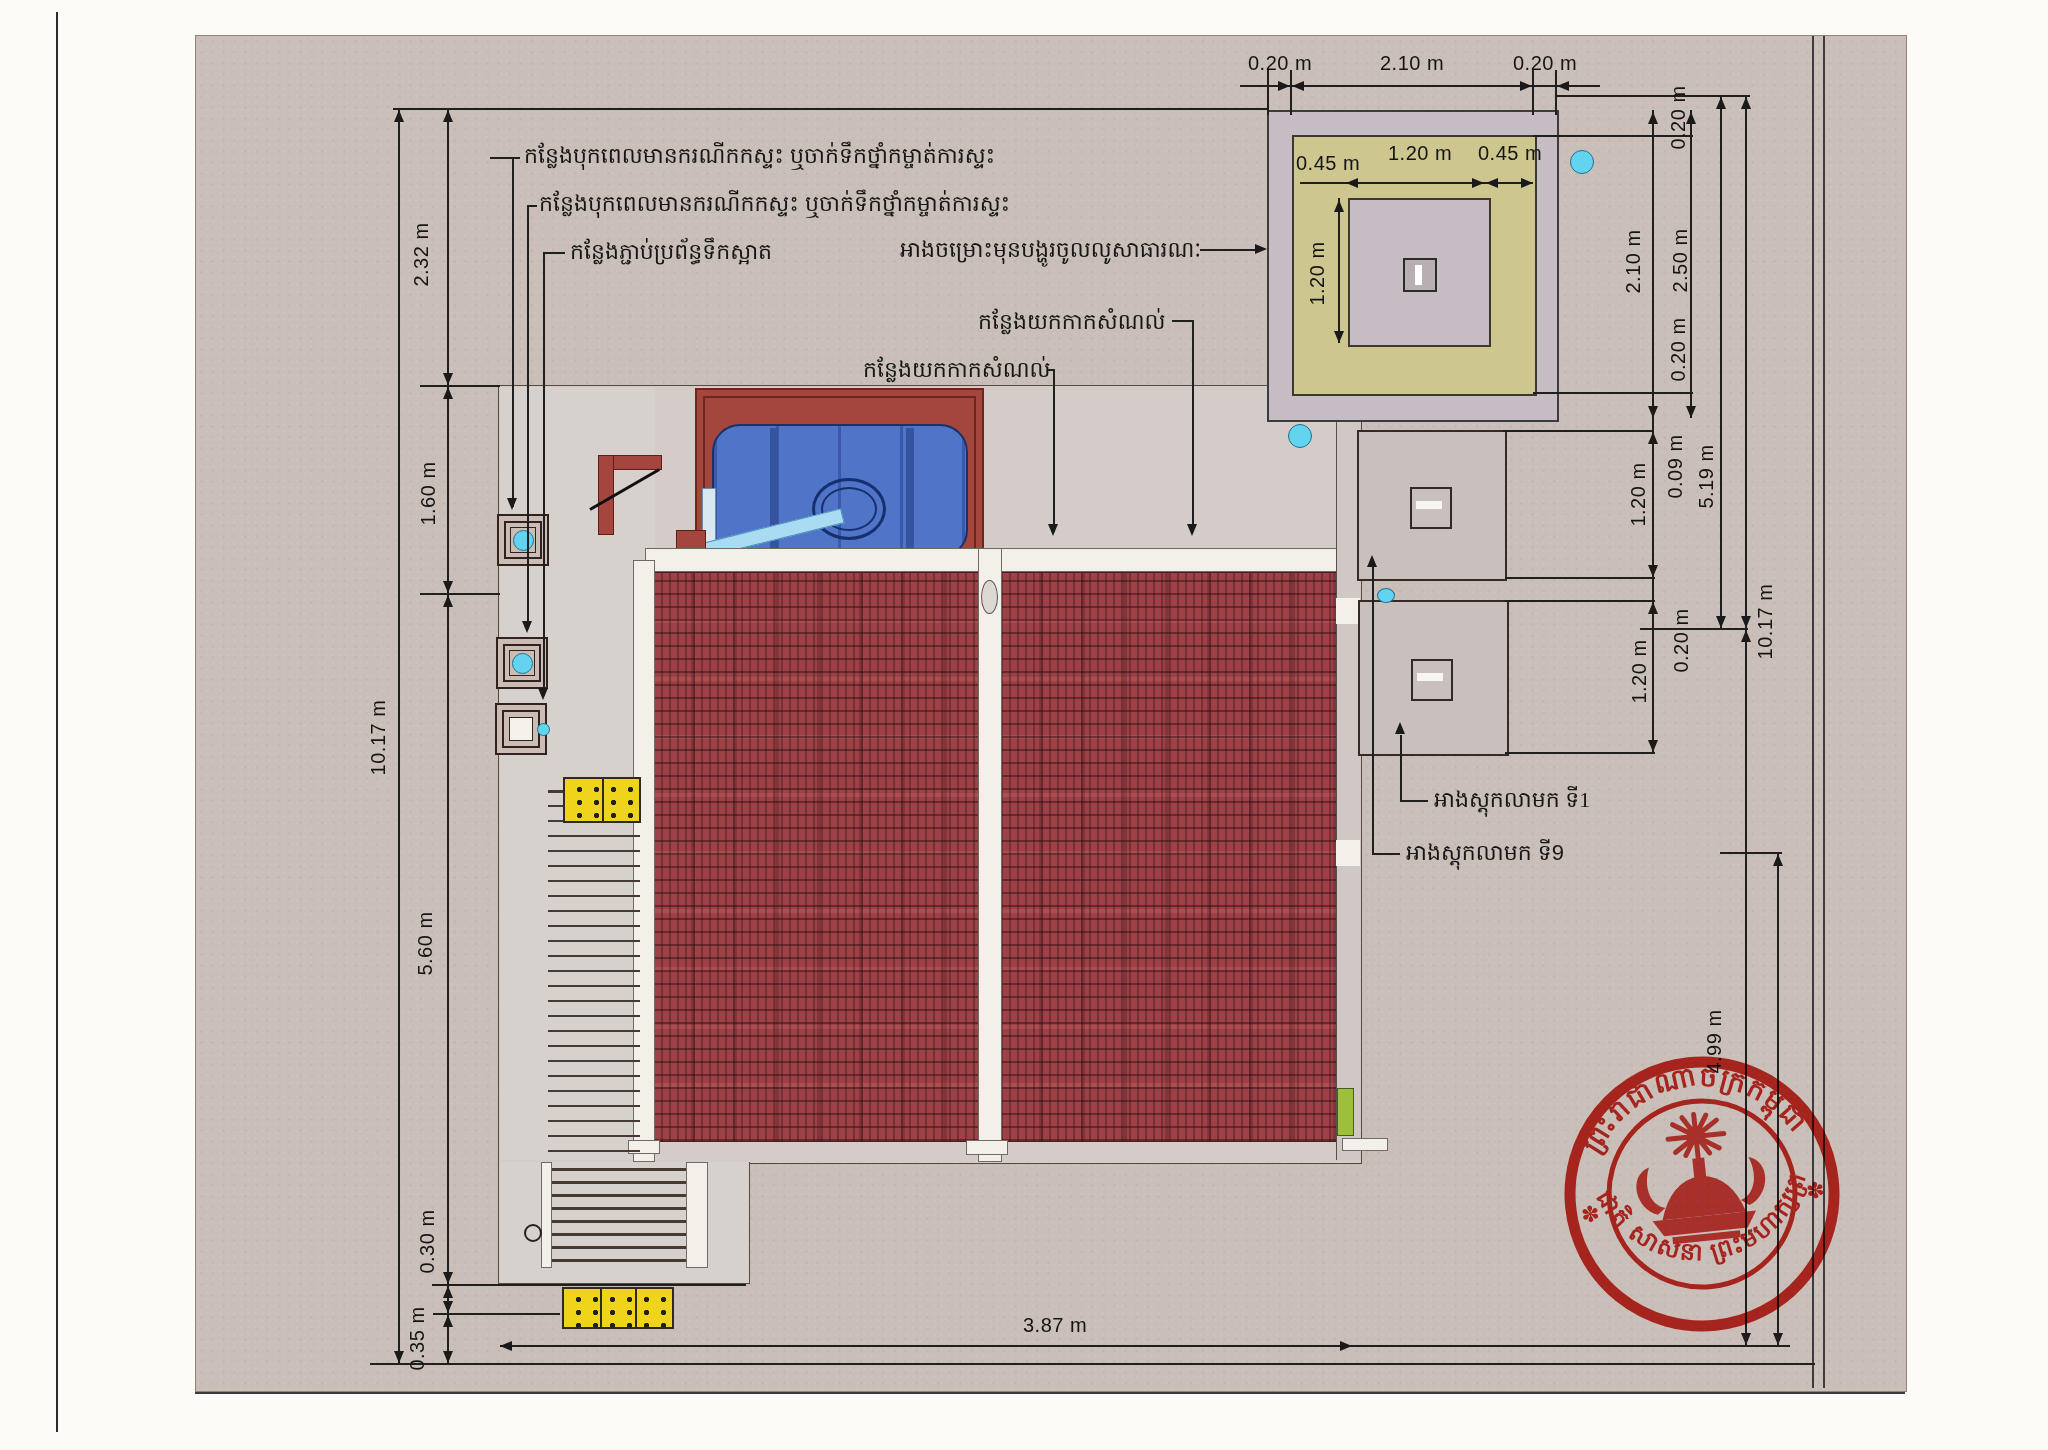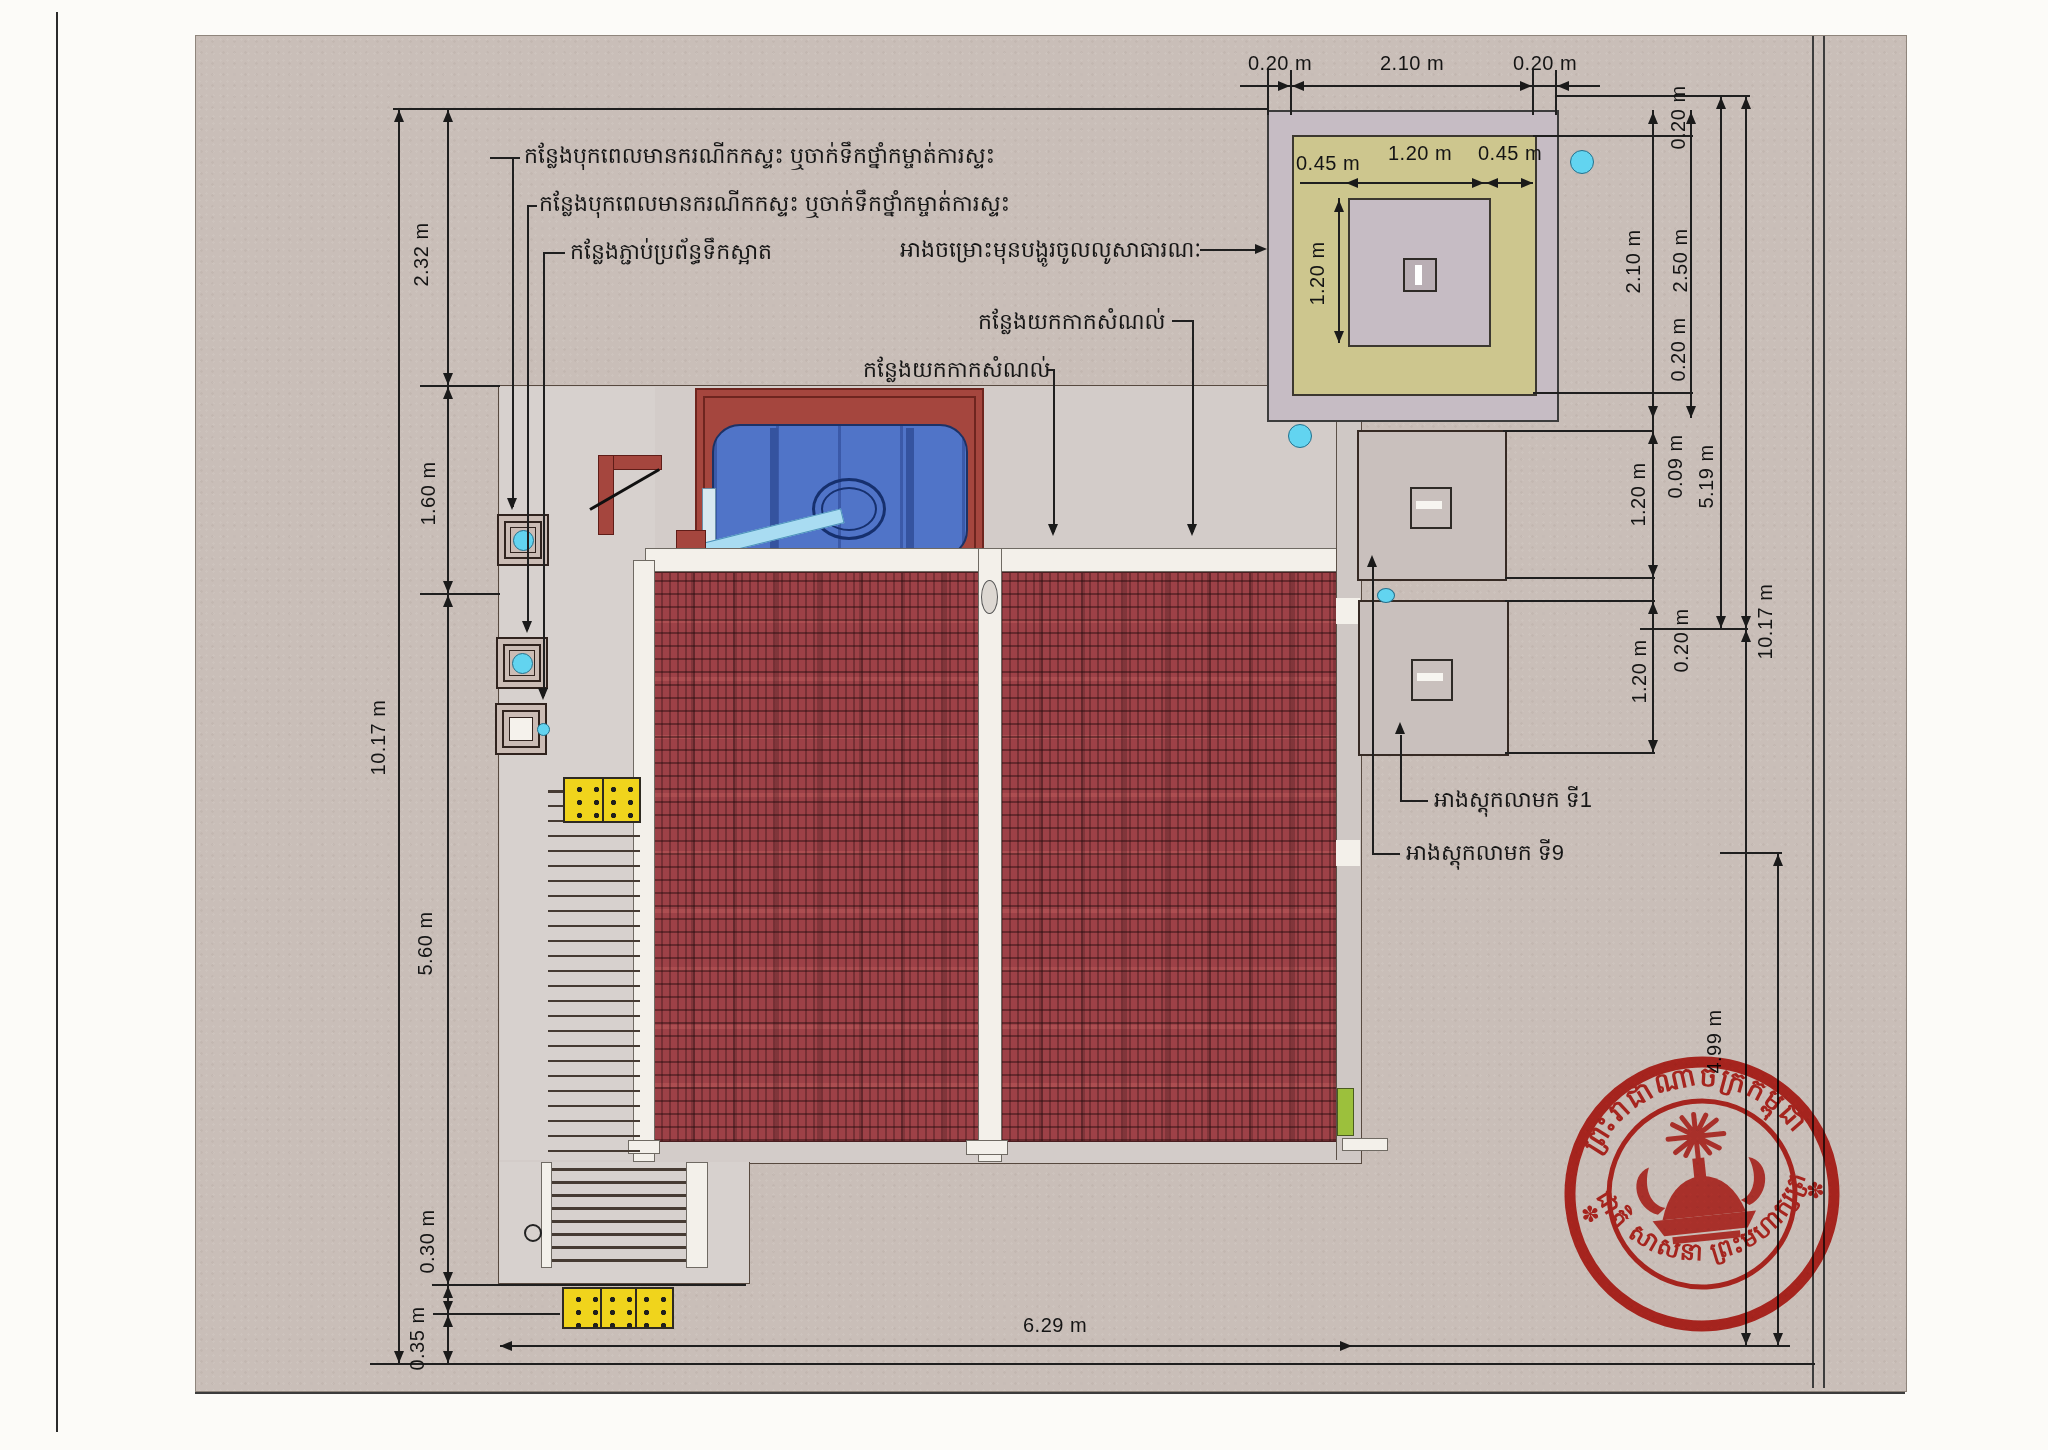--- a/index.html
+++ b/index.html
@@ -166,21 +166,21 @@
     <div class="ar" style="left:1340px;top:1341px;"></div>
   <div class="ad" style="left:1741px;top:1333px;"></div>
     <div class="ad" style="left:1773px;top:1333px;"></div>
 
   <div class="dim dimv" style="left:389px;top:243px;">2.32 m</div>
   <div class="dim dimv" style="left:396px;top:482px;">1.60 m</div>
   <div class="dim dimv" style="left:341px;top:726px;">10.17 m</div>
   <div class="dim dimv" style="left:393px;top:932px;">5.60 m</div>
   <div class="dim dimv" style="left:395px;top:1230px;">0.30 m</div>
   <div class="dim dimv" style="left:385px;top:1327px;">0.35 m</div>
-  <div class="dim" style="left:1023px;top:1314px;">6.29 m</div>
+  <div class="dim" style="left:1023px;top:1314px;">3.87 m</div>
 
   <div class="hl" style="left:1240px;top:85px;width:360px;"></div>
   <div class="vl" style="left:1267px;top:70px;height:45px;"></div>
   <div class="vl" style="left:1290px;top:70px;height:45px;"></div>
   <div class="vl" style="left:1532px;top:70px;height:45px;"></div>
   <div class="vl" style="left:1555px;top:70px;height:45px;"></div>
   <div class="ar" style="left:1278px;top:81px;"></div>
     <div class="al" style="left:1292px;top:81px;"></div>
   <div class="ar" style="left:1520px;top:81px;"></div>
     <div class="al" style="left:1557px;top:81px;"></div>
@@ -266,21 +266,21 @@
   <div class="ad" style="left:1187px;top:524px;"></div>
 
   <div class="kh" style="left:863px;top:356px;">កន្លែងយកកាកសំណល់</div>
   <div class="hl" style="left:1048px;top:369px;width:7px;"></div>
   <div class="vl" style="left:1053px;top:369px;height:163px;"></div>
   <div class="ad" style="left:1048px;top:524px;"></div>
 
   <div class="vl" style="left:1400px;top:735px;height:67px;"></div>
   <div class="hl" style="left:1400px;top:800px;width:28px;"></div>
   <div class="au" style="left:1395px;top:722px;"></div>
-  <div class="kh" style="left:1434px;top:786px;">អាងស្តុកលាមក ទី1</div>
+  <div class="kh" style="left:1434px;top:786px;font-family:Liberation Serif, serif;">អាងស្តុកលាមក ទី1</div>
   <div class="vl" style="left:1372px;top:565px;height:290px;"></div>
   <div class="hl" style="left:1372px;top:853px;width:28px;"></div>
   <div class="au" style="left:1367px;top:555px;"></div>
   <div class="kh" style="left:1406px;top:839px;">អាងស្តុកលាមក ទី9</div>
 
   <div id="stamp">
     <svg width="300" height="300" viewBox="-150 -150 300 300">
       <circle r="132" fill="none" stroke="#cf2018" stroke-width="11"></circle>
       <circle r="93" fill="none" stroke="#cf2018" stroke-width="5"></circle>
       <path id="tp" d="M -112 4 A 112 112 0 0 1 112 4" fill="none"></path>

